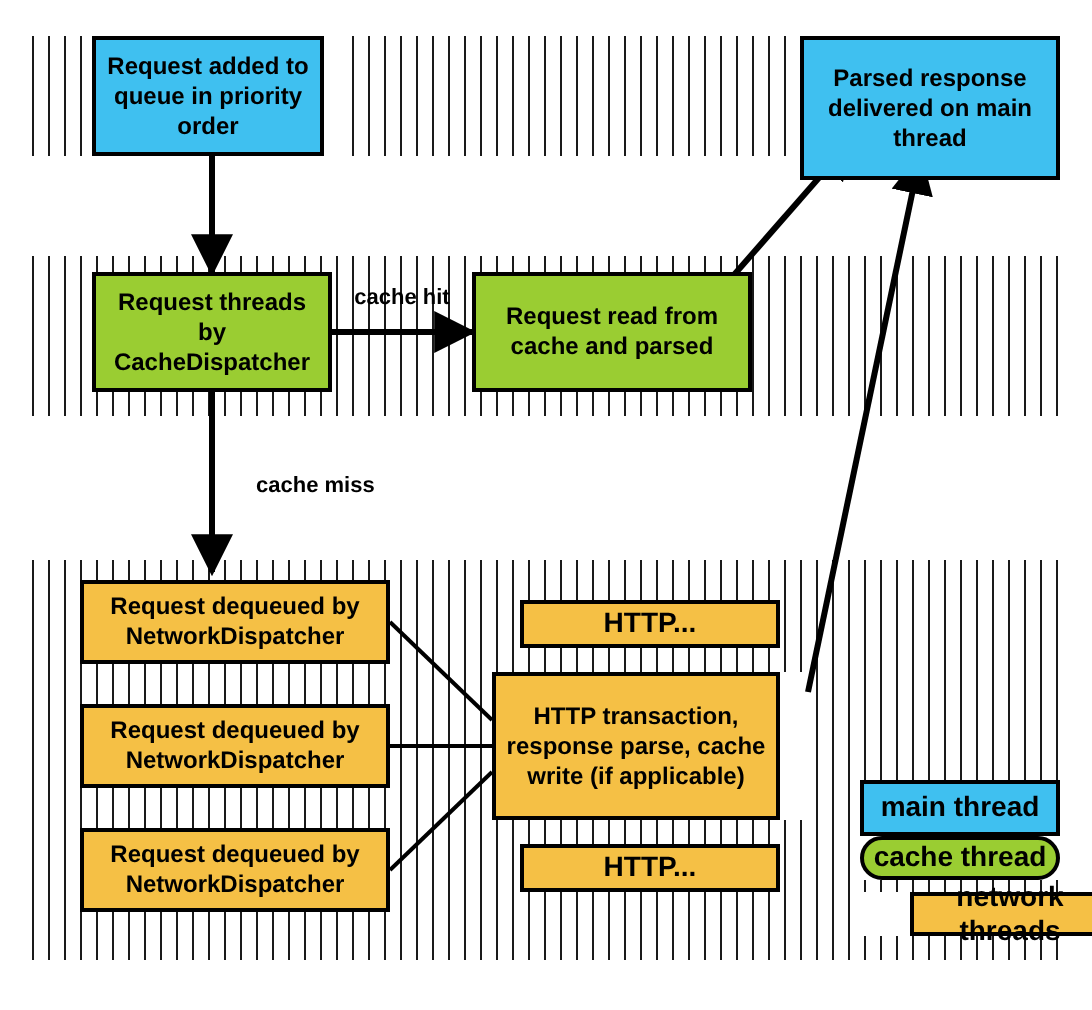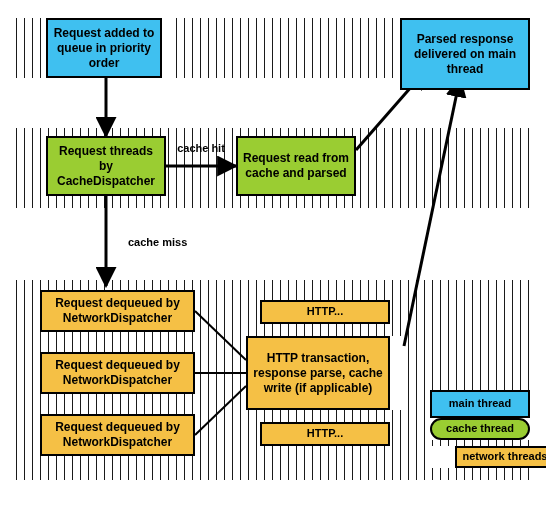--- a/index.html
+++ b/index.html
@@ -20,21 +20,21 @@
     align-items: center;
     justify-content: center;
     text-align: center;
     font-weight: bold;
     padding: 4px;
     line-height: 1.25;
   }
   .blue   { background: #3FC0F0; }
   .green  { background: #9ACD32; }
   .orange { background: #F5C045; }
-  .small  { font-size: 11px; font-weight: bold; }
+  .small  { font-size: 14px; font-weight: bold; }
   svg.connectors {
     position: absolute;
     left: 0; top: 0;
     width: 546px; height: 505px;
     pointer-events: none;
   }
 </style>
 </head>
 <body>
 
@@ -91,21 +91,21 @@
 </div>
 
 <div class="box blue" style="left:400px; top:18px; width:130px; height:72px;">
   <span>Parsed response delivered on main thread</span>
 </div>
 
 <div class="box green" style="left:46px; top:136px; width:120px; height:60px;">
   <span>Request threads by CacheDispatcher</span>
 </div>
 
-<div class="box green" style="left:236px; top:136px; width:120px; height:60px;">
+<div class="box green" style="left:236px; top:136px; width:140px; height:60px;">
   <span>Request read from cache and parsed</span>
 </div>
 
 <div class="box orange" style="left:40px; top:290px; width:155px; height:42px;">
   <span>Request dequeued by NetworkDispatcher</span>
 </div>
 <div class="box orange" style="left:40px; top:352px; width:155px; height:42px;">
   <span>Request dequeued by NetworkDispatcher</span>
 </div>
 <div class="box orange" style="left:40px; top:414px; width:155px; height:42px;">

